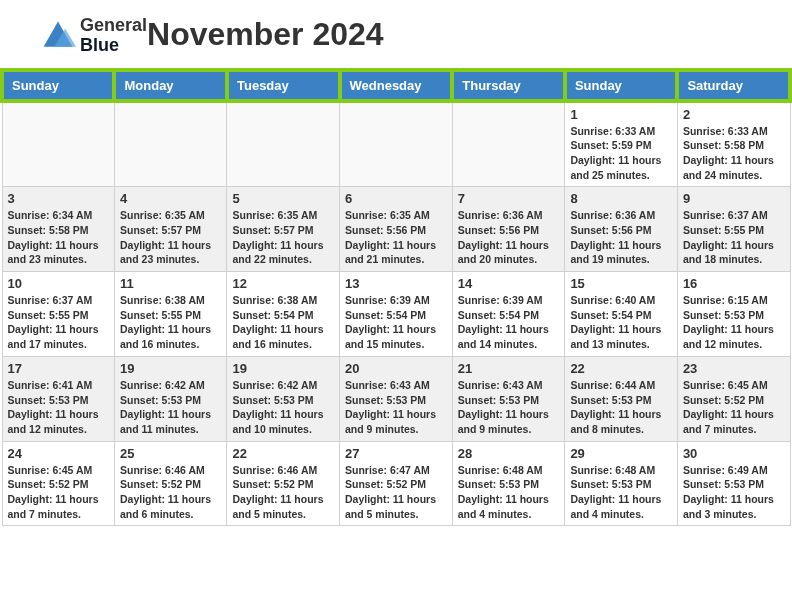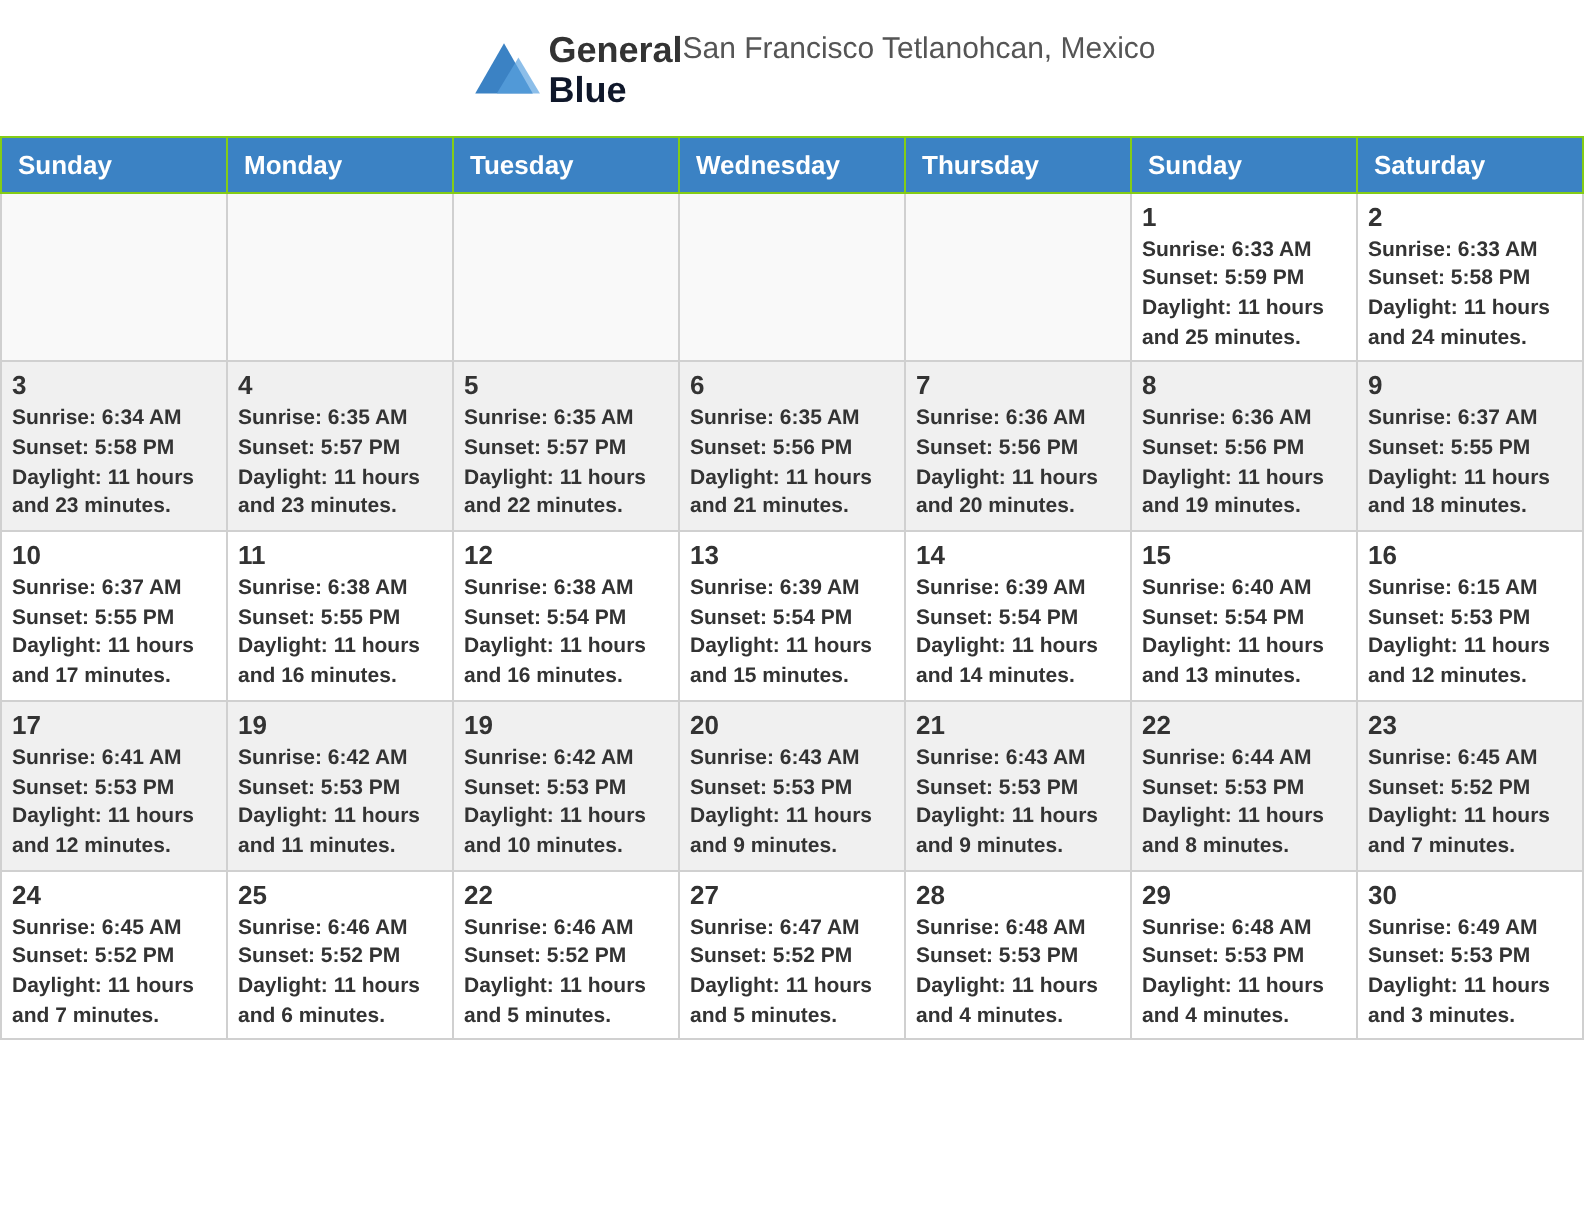--- a/index.html
+++ b/index.html
@@ -5,21 +5,21 @@
     * { box-sizing: border-box; margin: 0; padding: 0; }
     body {
       font-family: Arial, sans-serif;
       background: #fff;
       width: 792px;
       min-height: 612px;
     }
     .header {
       padding: 16px 20px 4px 4px;
       display: flex;
-      justify-content: center;
+      justify-content: flex-start;
       align-items: flex-start;
       margin-left: 36px;
     }
     .logo {
       display: flex;
       align-items: center;
       gap: 4px;
     }
     .logo-text {
       font-size: 18px;
@@ -49,21 +49,21 @@
       border-collapse: collapse;
       margin-top: 8px;
     }
     .calendar th {
       background: #3b82c4;
       color: #fff;
       font-size: 13px;
       font-weight: bold;
       padding: 6px 8px;
       text-align: left;
-      border: 1px solid #84cc16;
+      border: 4px solid #84cc16;
     }
     .calendar td {
       vertical-align: top;
       border: 1px solid #d0d0d0;
       padding: 4px 5px;
       width: 113px;
       min-height: 80px;
       background: #fff;
       font-size: 11px;
       color: #333;
@@ -95,21 +95,21 @@
     <svg class="logo-icon" viewBox="0 0 40 40">
       <polygon points="20,4 36,32 4,32" fill="#3b82c4"></polygon>
       <polygon points="28,12 40,32 16,32" fill="#5ba3e0" opacity="0.7"></polygon>
     </svg>
     <div class="logo-text">
       <div class="logo-general">General</div>
       <div class="logo-blue">Blue</div>
     </div>
   </div>
   <div class="title-block">
-    <div class="location">San Francisco Tetlanohcan, Mexico</div>
+    <div class="month-title">November 2024</div>
   </div>
 </div>
 
 <table class="calendar">
   <thead>
     <tr>
     <th>Sunday</th>
         <th>Monday</th>
         <th>Tuesday</th>
         <th>Wednesday</th>

